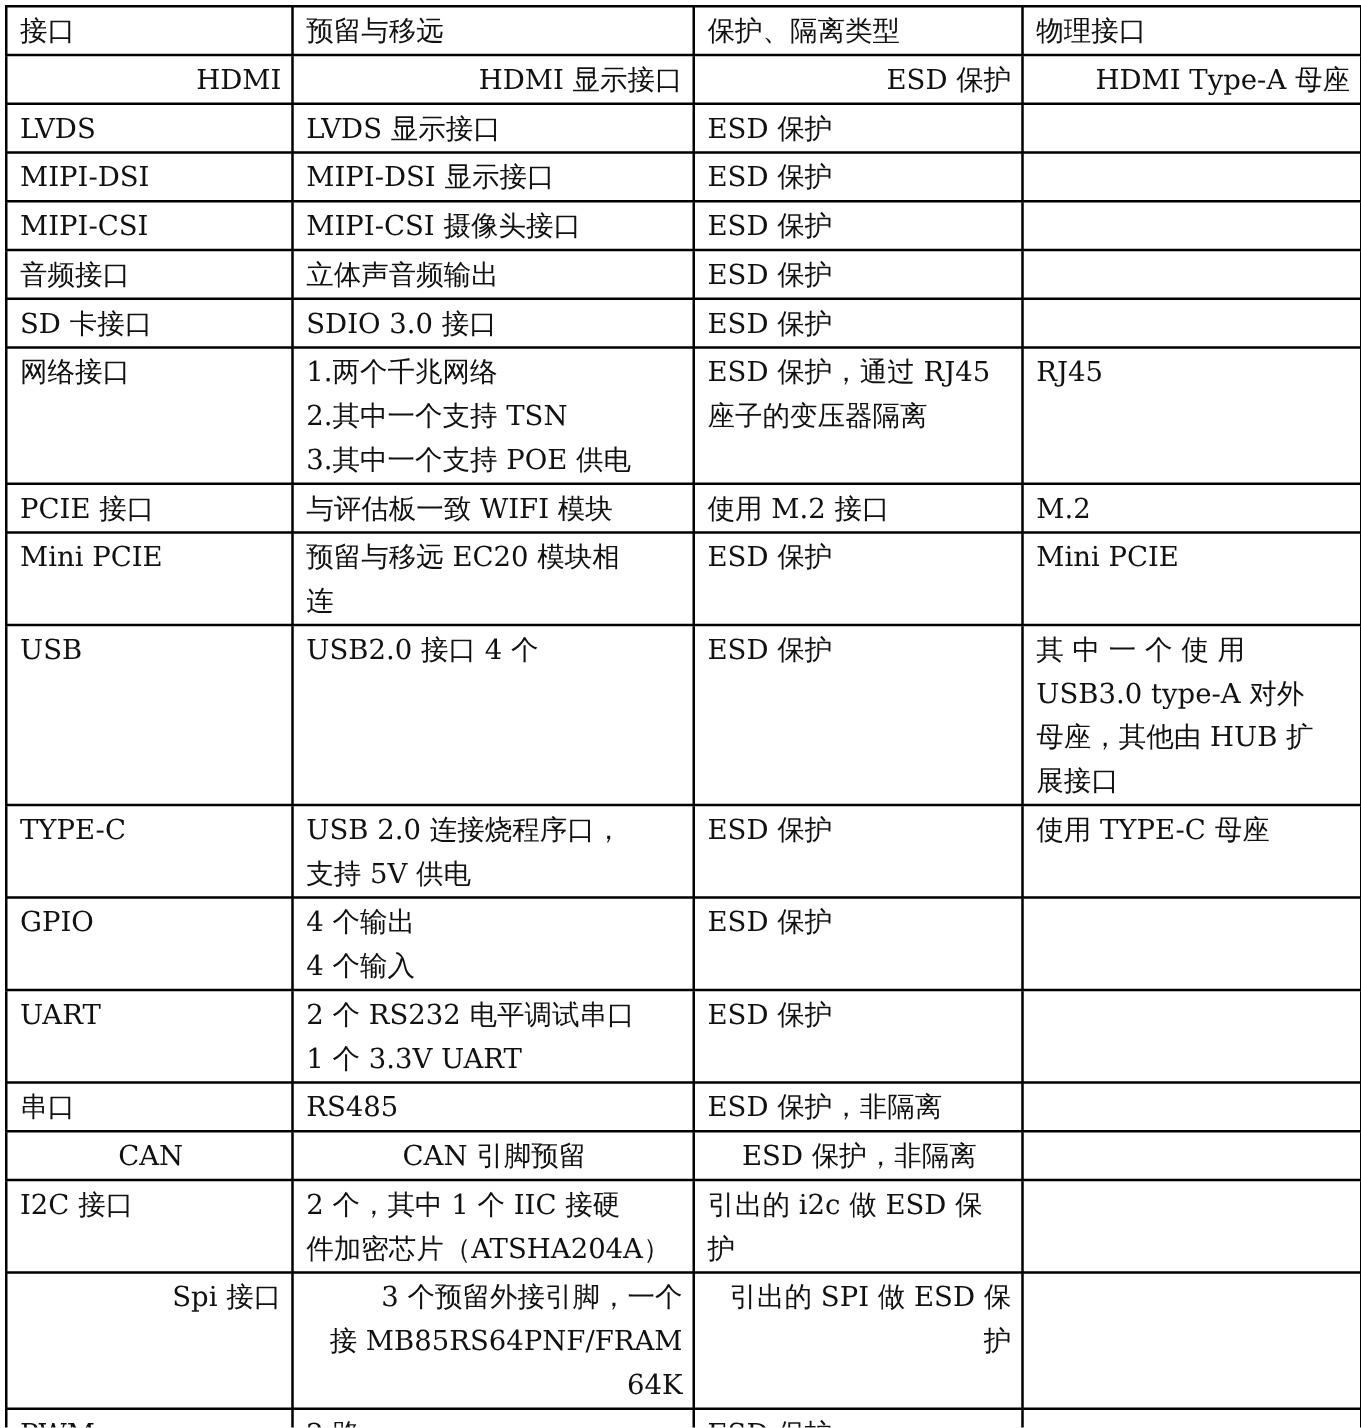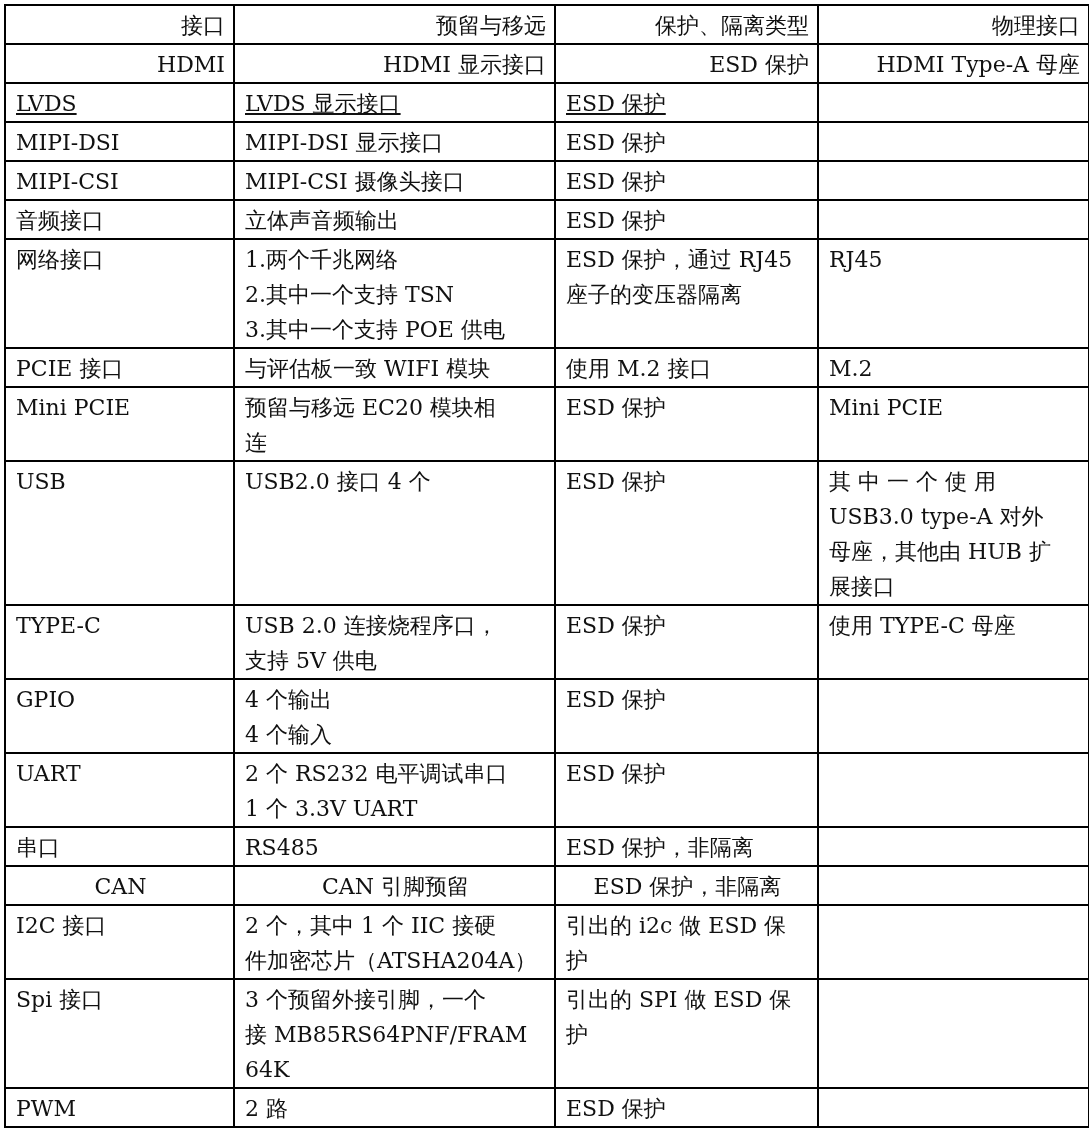--- a/index.html
+++ b/index.html
@@ -44,41 +44,41 @@
 <body>
 
 <table class="doc-table">
   <colgroup>
     <col class="c1">
       <col class="c2">
       <col class="c3">
       <col class="c4">
   </colgroup>
   <tbody id="tbody">
-    <tr id="header-row" style="height: 36px; text-align: right;">
+    <tr id="header-row" style="height: 36px;">
       <td><span>接口</span></td>
       <td><span>预留与移远</span></td>
       <td><span>保护、隔离类型</span></td>
       <td><span>物理接口</span></td>
     </tr>
   <tr style="height: 36px; text-align: right;">
         <td>
           <span class="cell-line">HDMI</span>
         </td>
         <td>
           <span class="cell-line">HDMI 显示接口</span>
         </td>
         <td>
           <span class="cell-line">ESD 保护</span>
         </td>
         <td>
           <span class="cell-line">HDMI Type-A 母座</span>
         </td>
       </tr>
-      <tr style="height: 36px; text-decoration: underline;">
+      <tr style="height: 36px;">
         <td>
           <span class="cell-line">LVDS</span>
         </td>
         <td>
           <span class="cell-line">LVDS 显示接口</span>
         </td>
         <td>
           <span class="cell-line">ESD 保护</span>
         </td>
         <td>
@@ -112,20 +112,34 @@
         <td>
           <span class="cell-line"></span>
         </td>
       </tr>
       <tr style="height: 36px;">
         <td>
           <span class="cell-line">音频接口</span>
         </td>
         <td>
           <span class="cell-line">立体声音频输出</span>
+        </td>
+        <td>
+          <span class="cell-line">ESD 保护</span>
+        </td>
+        <td>
+          <span class="cell-line"></span>
+        </td>
+      </tr>
+      <tr style="height: 36px;">
+        <td>
+          <span class="cell-line">SD 卡接口</span>
+        </td>
+        <td>
+          <span class="cell-line">SDIO 3.0 接口</span>
         </td>
         <td>
           <span class="cell-line">ESD 保护</span>
         </td>
         <td>
           <span class="cell-line"></span>
         </td>
       </tr>
       <tr style="height: 106px;">
         <td>
@@ -272,21 +286,21 @@
           <span class="cell-line">件加密芯片（ATSHA204A）</span>
         </td>
         <td>
           <span class="cell-line">引出的 i2c 做 ESD 保</span>
           <span class="cell-line">护</span>
         </td>
         <td>
           <span class="cell-line"></span>
         </td>
       </tr>
-      <tr style="height: 71px;">
+      <tr style="height: 71px; text-align: right;">
         <td>
           <span class="cell-line">Spi 接口</span>
         </td>
         <td>
           <span class="cell-line">3 个预留外接引脚，一个</span>
           <span class="cell-line">接 MB85RS64PNF/FRAM 64K</span>
         </td>
         <td>
           <span class="cell-line">引出的 SPI 做 ESD 保</span>
           <span class="cell-line">护</span>

